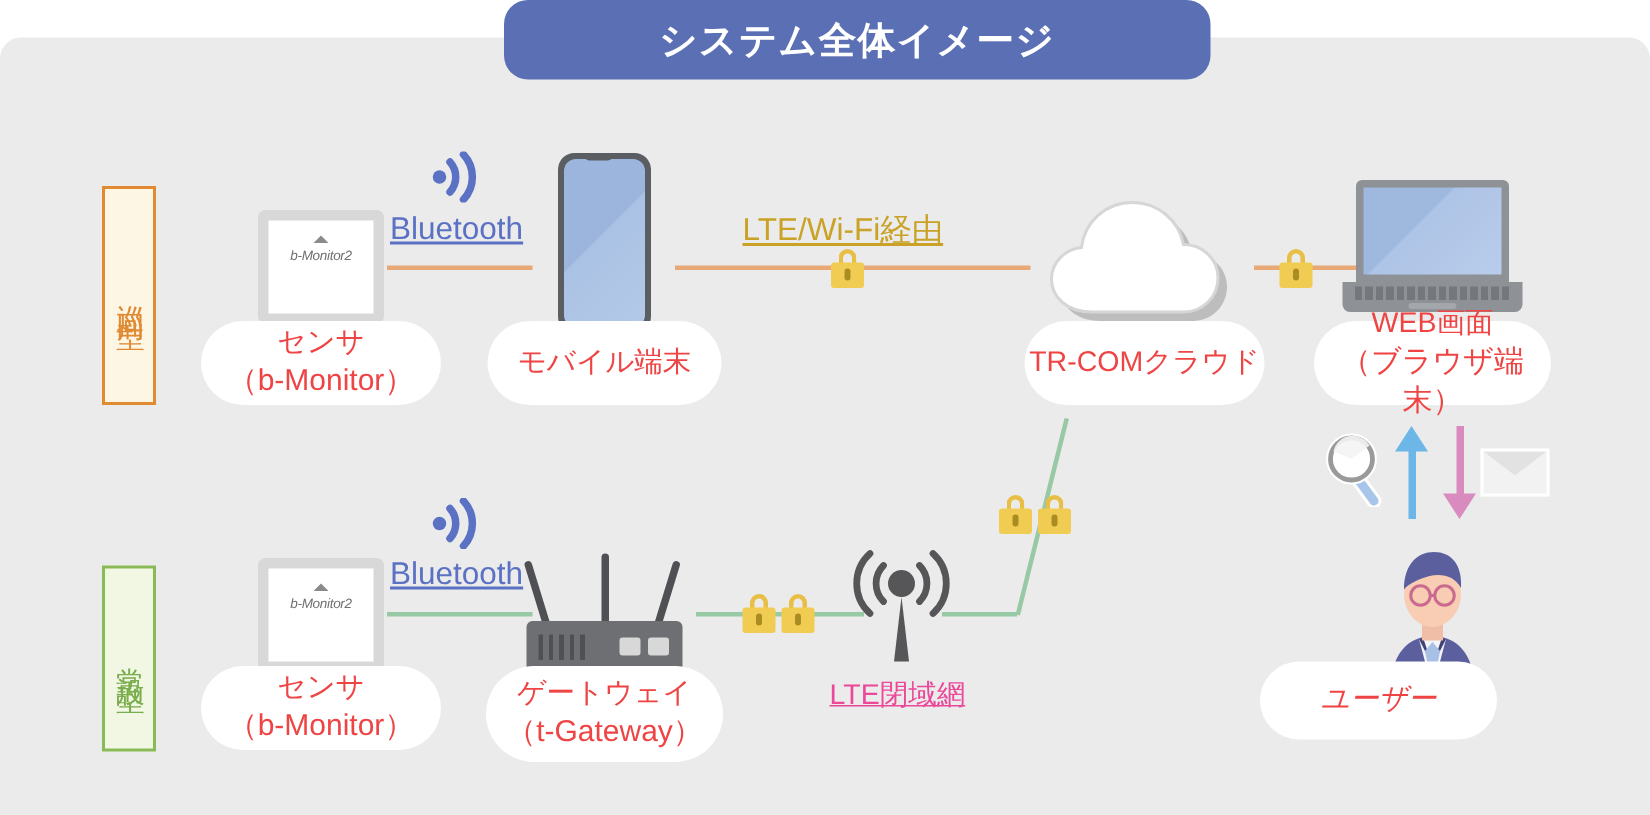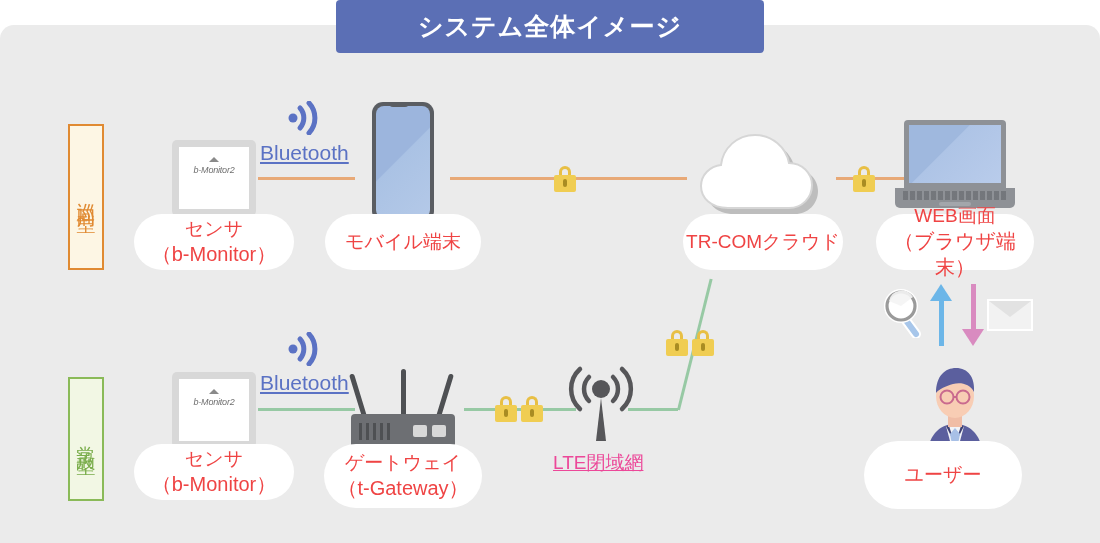--- a/index.html
+++ b/index.html
@@ -27,24 +27,24 @@
     height: 518px;
     background: #ebebeb;
     border-radius: 14px 14px 0 0;
   }
 
   
   .title-banner {
     position: absolute;
     left: 336px;
     top: 0px;
-    width: 428px;
+    width: 471px;
     height: 53px;
     background: #5b6fb5;
-    border-radius: 4px;
+    border-radius: 16px;
     display: flex;
     align-items: center;
     justify-content: center;
     color: #ffffff;
     font-size: 25px;
     font-weight: bold;
     letter-spacing: 1px;
   }
 
   
@@ -101,21 +101,21 @@
   }
   .pill.single .main { font-size: 19px; }
 
   
   .pill-sensor1   { left: 134px; top: 214px; width: 160px; height: 56px; }
   .pill-mobile    { left: 325px; top: 214px; width: 156px; height: 56px; }
   .pill-cloud     { left: 683px; top: 214px; width: 160px; height: 56px; }
   .pill-web       { left: 876px; top: 214px; width: 158px; height: 56px; }
   .pill-sensor2   { left: 134px; top: 444px; width: 160px; height: 56px; }
   .pill-gateway   { left: 324px; top: 444px; width: 158px; height: 64px; }
-  .pill-user      { left: 864px; top: 441px; width: 158px; height: 68px; }
+  .pill-user      { left: 840px; top: 441px; width: 158px; height: 52px; font-style: italic; }
 
   
   .device { position: absolute; z-index: 2; font-style: italic; }
 
   
   .sensor-body {
     position: absolute;
     width: 84px; height: 76px;
     background: #d8d8d8;
     border-radius: 5px;
@@ -359,20 +359,21 @@
 
   <div class="bt-icon" style="left:284px; top:101px;">
     <svg width="42" height="34" viewBox="0 0 42 34">
       <circle cx="9" cy="17" r="4.5" fill="#5b72c4"></circle>
       <path d="M16 7 A15 15 0 0 1 16 27" stroke="#5b72c4" stroke-width="5" fill="none" stroke-linecap="round"></path>
       <path d="M25 2 A22 22 0 0 1 25 32" stroke="#5b72c4" stroke-width="5" fill="none" stroke-linecap="round"></path>
     </svg>
   </div>
   <div class="line-label label-bluetooth" style="left:260px; top:141px;">Bluetooth</div>
 
+  <div class="line-label label-lte" style="left:495px; top:139px;">LTE/Wi-Fi経由</div>
   <div class="line orange" style="left:450px; top:177px; width:237px;"></div>
   <div class="lock" style="left:554px; top:166px;">
     <div class="shackle"></div>
       <div class="body"></div>
       <div class="key"></div>
   </div>
 
   <div class="line orange" style="left:836px; top:177px; width:70px;"></div>
   <div class="lock" style="left:853px; top:166px;">
     <div class="shackle"></div>

